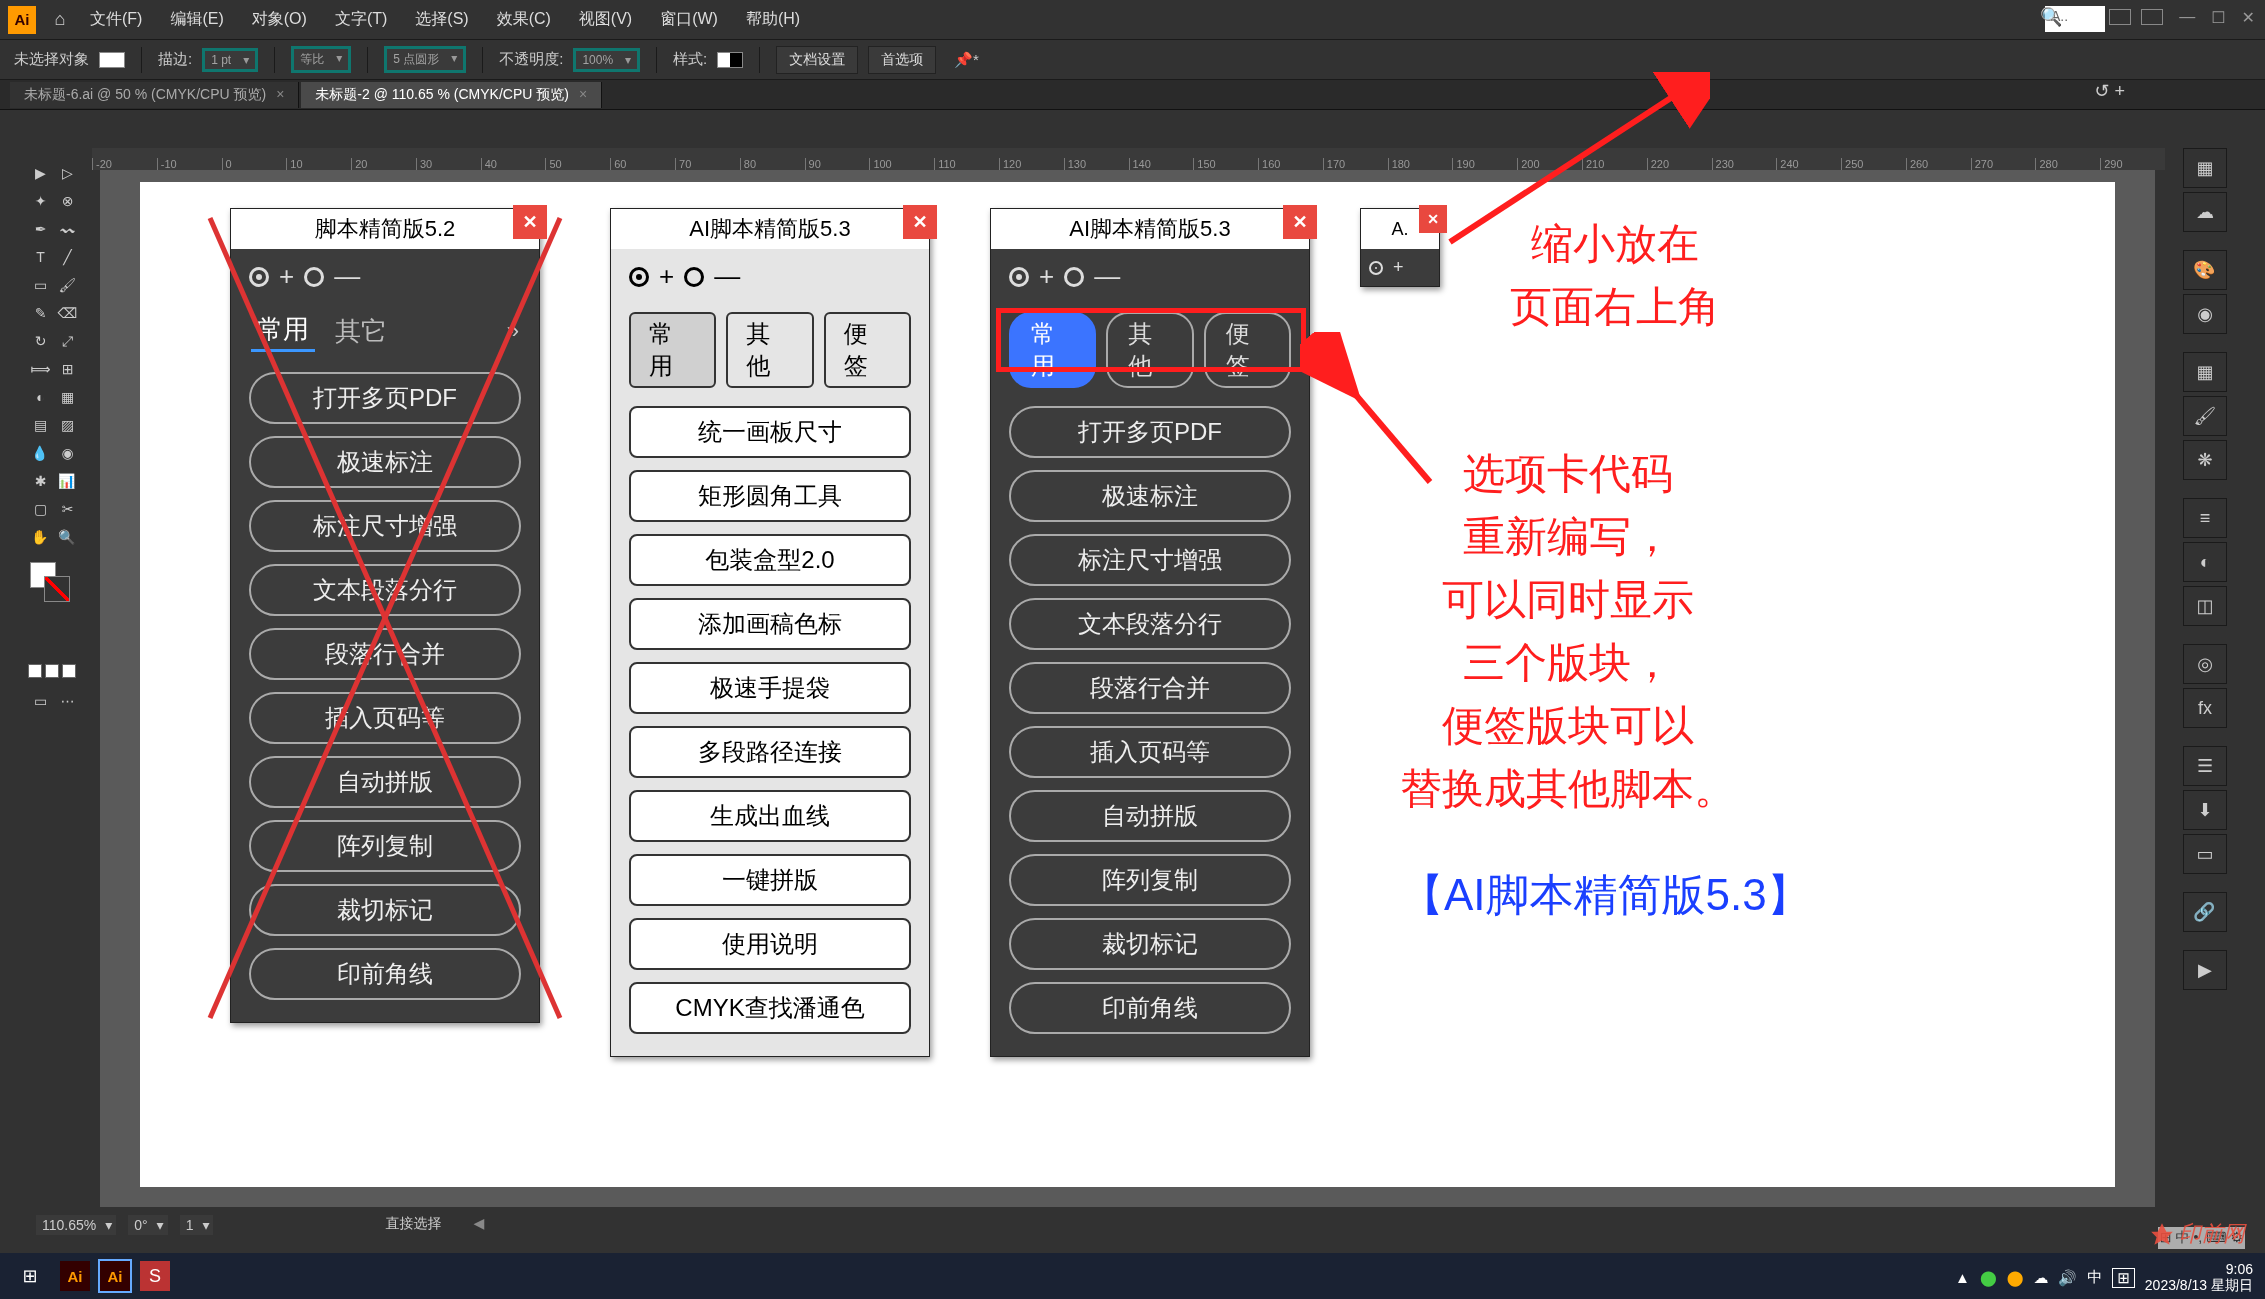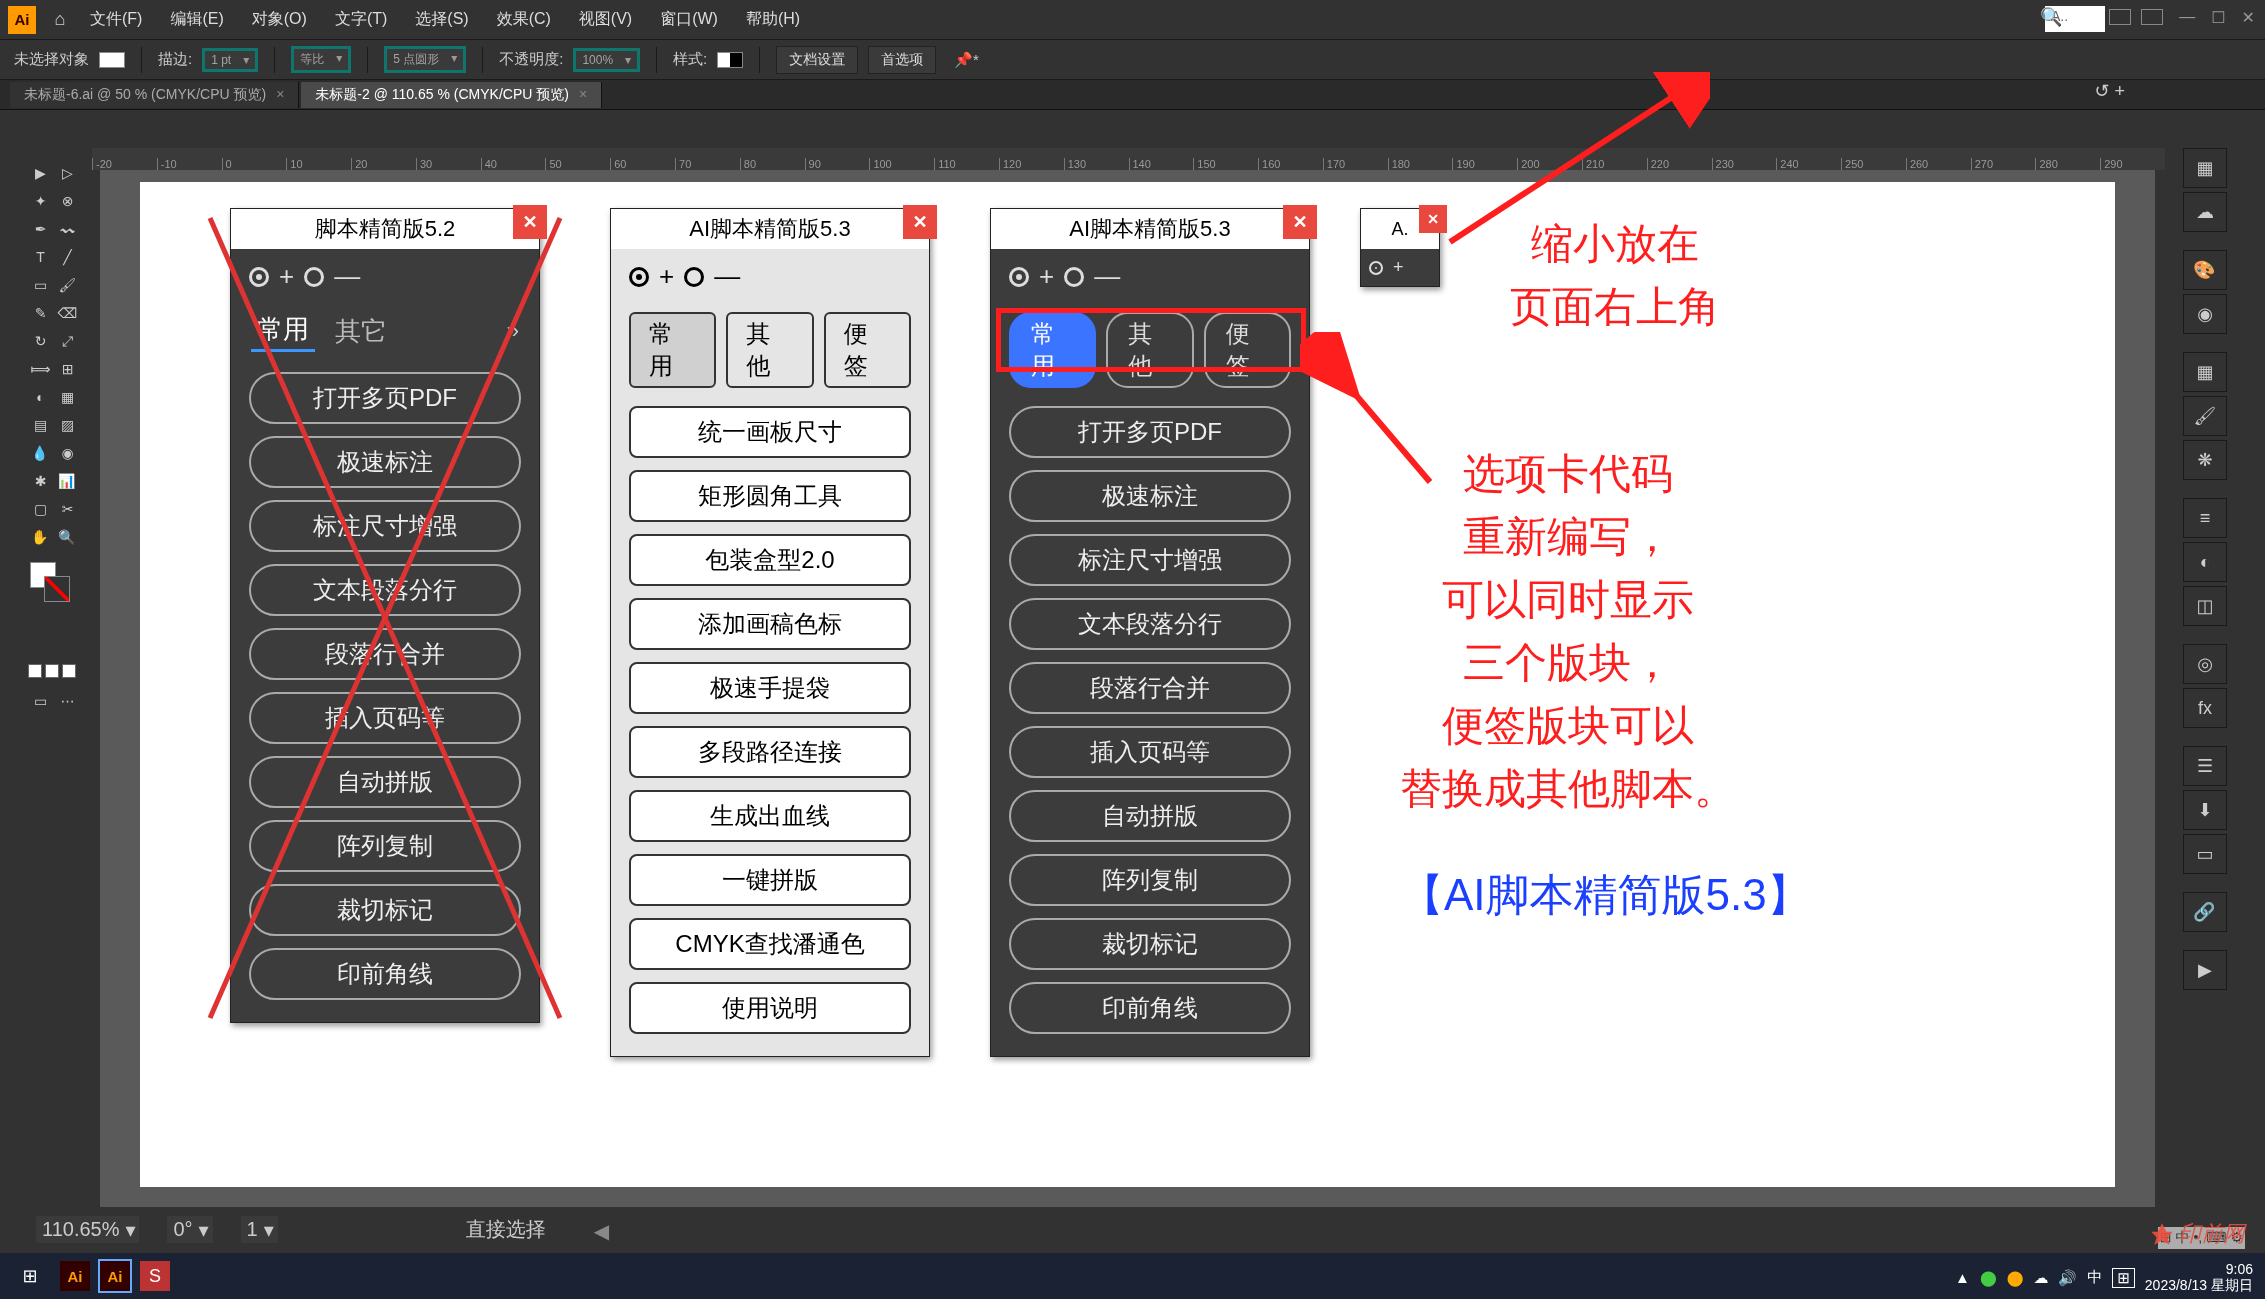--- a/index.html
+++ b/index.html
@@ -83,21 +83,21 @@
 .redbox { position:absolute; border:5px solid #ff1e1e;}
 
 
 .arrow-svg { position:absolute; pointer-events:none;}
 
 
 .cross { position:absolute; pointer-events:none;}
 .cross line { stroke:#d33; stroke-width:5;}
 
 
-.statusbar { position:absolute; left:26px; right:26px; bottom:56px; height:28px; background:#323232; display:flex; align-items:flex-end; font-size:20px; color:#ccc; padding:0 10px; gap:28px;}
+.statusbar { position:absolute; left:26px; right:26px; bottom:56px; height:28px; background:#323232; display:flex; align-items:flex-start; font-size:14px; color:#ccc; padding:0 10px; gap:12px;}
 .statusbar .dd { background:#3a3a3a; padding:2px 20px 2px 6px; position:relative;}
 .statusbar .dd::after{content:"▾"; position:absolute; right:4px;}
 
 
 .taskbar { position:absolute; left:0; right:0; bottom:0; height:46px; background:#1a2233; display:flex; align-items:center; padding:0 10px; gap:10px;}
 .taskbar .tb { width:40px; height:36px; display:flex; align-items:center; justify-content:center; font-size:18px; color:#fff;}
 .taskbar .ai-t { background:#330000; color:#ff9a00; font-weight:bold; font-size:15px; width:30px; height:30px;}
 .taskbar .ai-t.active { outline:2px solid #6af;}
 .tray { position:absolute; right:12px; bottom:6px; display:flex; align-items:center; gap:10px; color:#fff; font-size:15px;}
 .clock { text-align:right; line-height:1.1; font-size:14px;}
@@ -352,22 +352,22 @@
       </div>
       <div class="btncol" id="p2btns">
           <div class="rectbtn">统一画板尺寸</div>
           <div class="rectbtn">矩形圆角工具</div>
           <div class="rectbtn">包装盒型2.0</div>
           <div class="rectbtn">添加画稿色标</div>
           <div class="rectbtn">极速手提袋</div>
           <div class="rectbtn">多段路径连接</div>
           <div class="rectbtn">生成出血线</div>
           <div class="rectbtn">一键拼版</div>
+          <div class="rectbtn">使用说明</div>
           <div class="rectbtn">CMYK查找潘通色</div>
-          <div class="rectbtn">使用说明</div>
         </div>
     </div>
 
     <div class="panel" style="left:850px; top:26px; width:320px;">
       <div class="titlebar">
           <span>AI脚本精简版5.3</span>
         <div class="close">✕</div>
       </div>
       <div class="radio-row">
         <span class="rad sel"></span> + 

